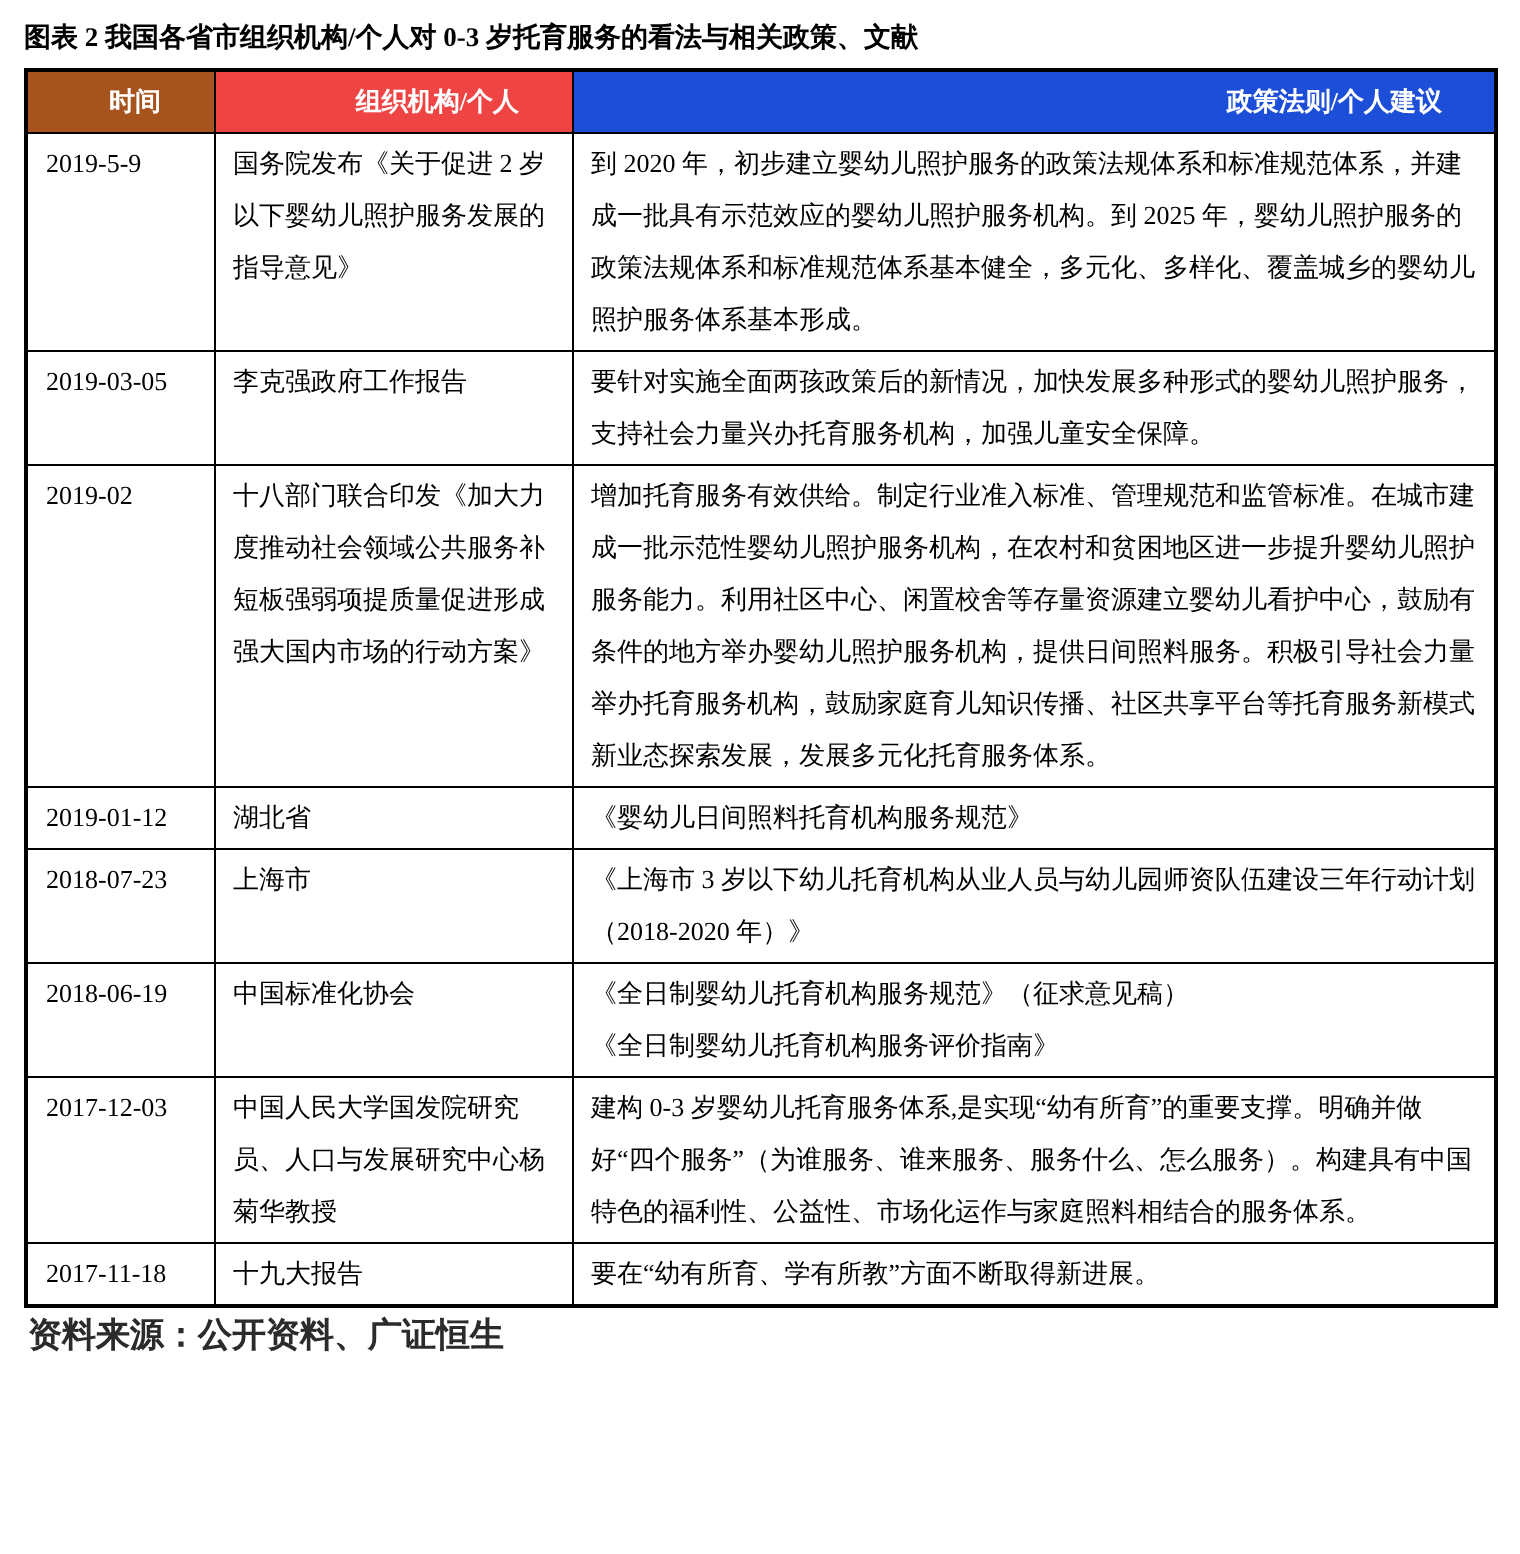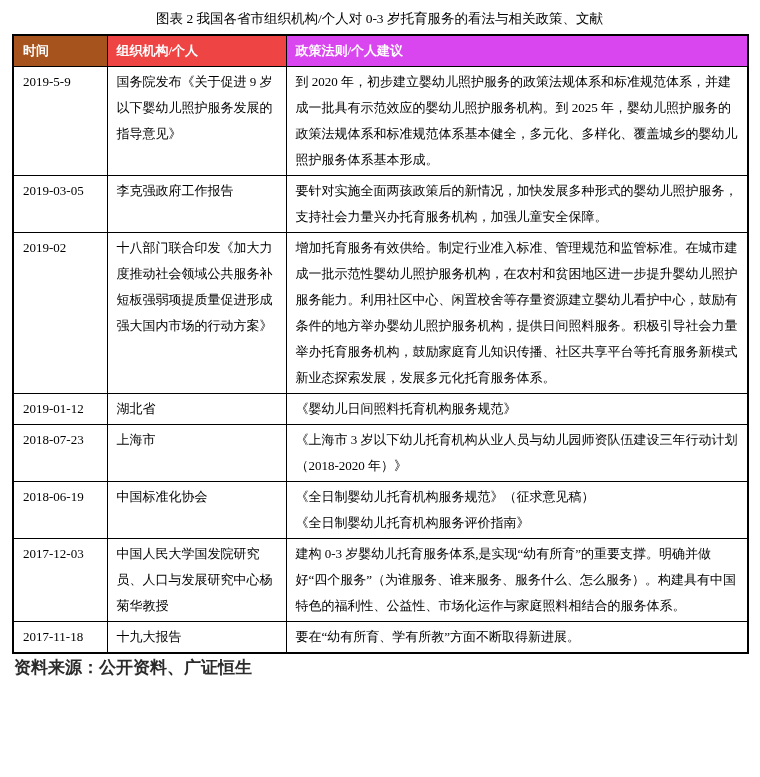--- a/index.html
+++ b/index.html
@@ -14,47 +14,46 @@
   }
   .page {
     width: 760px;
     height: 777px;
     box-sizing: border-box;
     padding: 8px 13px 0 12px;
     overflow: hidden;
   }
   .fig-title {
     font-size: 13.5px;
-    font-weight: normal;
+    font-weight: bold;
     line-height: 18px;
     margin: 2px 0 6px 0;
-    text-align: center;
   }
   table.policy-table {
     border-collapse: collapse;
     width: 735px;
     border: 2px solid #000;
     table-layout: fixed;
   }
   .policy-table th,
   .policy-table td {
     border: 1px solid #000;
     vertical-align: top;
     padding: 2px 9px 2px 9px;
     font-size: 13px;
     line-height: 26px;
     word-break: break-all;
   }
   .policy-table thead th {
     background: #A6531D;
     color: #ffffff;
-    text-align: left;
+    text-align: right;
     font-weight: bold;
     line-height: 22px;
-    padding: 4px 9px;
+    padding: 4px 26px;
   }
   col.c-date { width: 94px; }
   col.c-org  { width: 179px; }
   col.c-pol  { width: 462px; }
   .b { font-weight: normal; }
   .cell-par { margin: 0; }
   .source-note {
     font-size: 17px;
     font-weight: bold;
     color: #2b2b2b;
@@ -73,27 +72,27 @@
   <table class="policy-table">
     <colgroup>
       <col class="c-date">
       <col class="c-org">
       <col class="c-pol">
     </colgroup>
     <thead>
       <tr>
         <th style="background: rgb(166, 83, 29); color: rgb(255, 255, 255);">时间</th>
         <th style="background: #ef4444; color: rgb(255, 255, 255);">组织机构/个人</th>
-        <th style="background: #d946ef; color: rgb(255, 255, 255);">政策法则/个人建议</th>
+        <th style="background: #1d4ed8; color: rgb(255, 255, 255);">政策法则/个人建议</th>
       </tr>
     </thead>
     <tbody>
         <tr>
           <td class="b">2019-5-9</td>
-          <td class="b">国务院发布《关于促进 9 岁以下婴幼儿照护服务发展的指导意见》</td>
+          <td class="b">国务院发布《关于促进 2 岁以下婴幼儿照护服务发展的指导意见》</td>
           <td>
             <div class="cell-par"><span class="b">到 2020 年，初步建立婴幼儿照护服务的政策法规体系和标准规范体系，并建成一批具有示范效应的婴幼儿照护服务机构。到 2025 年，婴幼儿照护服务的政策法规体系和标准规范体系基本健全，多元化、多样化、覆盖城乡的婴幼儿照护服务体系基本形成。</span></div>
           </td>
         </tr>
         <tr>
           <td>2019-03-05</td>
           <td>李克强政府工作报告</td>
           <td>
             <div class="cell-par"><span>要针对实施全面两孩政策后的新情况，加快发展多种形式的婴幼儿照护服务，支持社会力量兴办托育服务机构，加强儿童安全保障。</span></div>
           </td>

